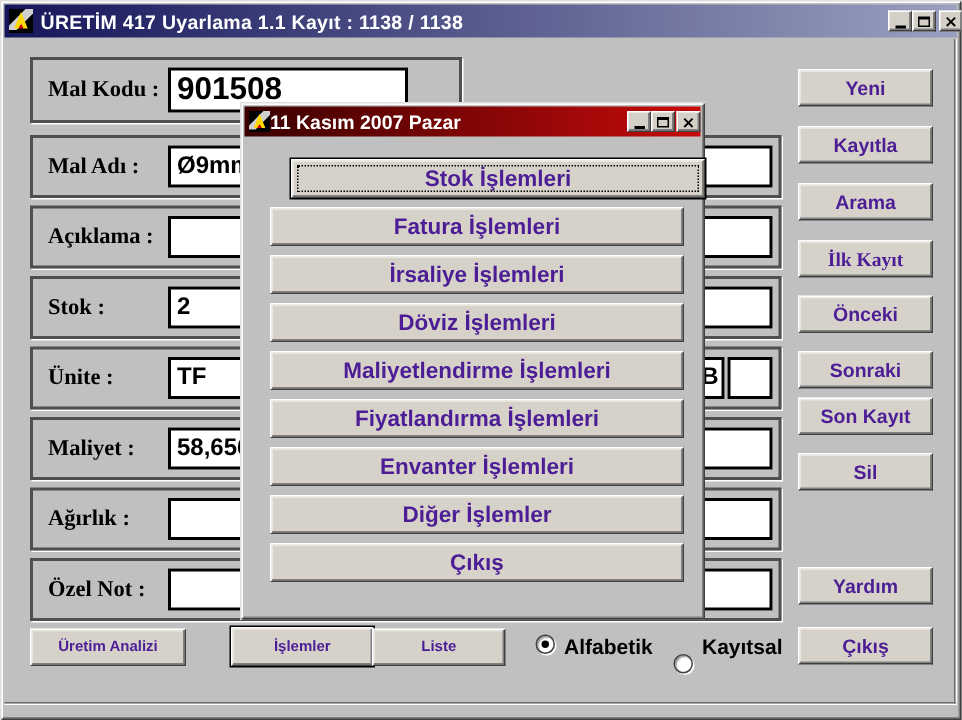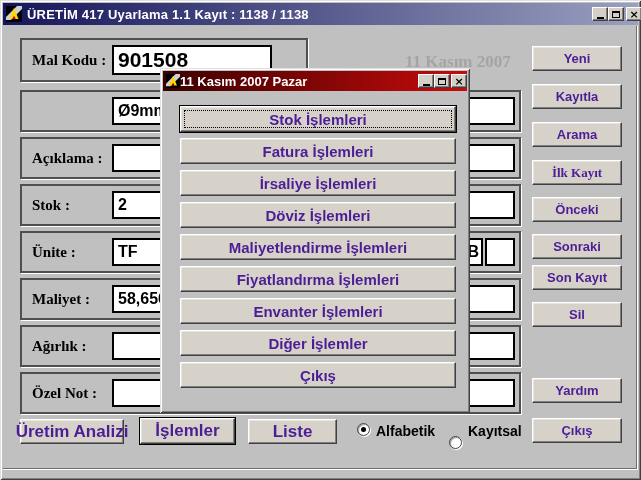--- a/index.html
+++ b/index.html
@@ -52,25 +52,25 @@
     font-family:"Liberation Serif",serif;font-weight:bold;font-size:17px;color:#a4a4a4;
     white-space:nowrap;
   }
   
   .btn{
     background:#d6d2ca;border:1px solid;border-color:#ffffff #404040 #404040 #ffffff;
     box-shadow:inset -1px -1px 0 #808080, inset 1px 1px 0 #e9e6e0;
     color:#4c1d95;font-weight:bold;display:flex;align-items:center;justify-content:center;
     white-space:nowrap;cursor:default;
   }
-  .btn-default{outline:1px solid #000;}
+  .btn-default{outline:1px solid #000;margin-left:14px;}
   .btn-focus::after{content:"";position:absolute;inset:3px;border:1px dotted #000;}
   .navbtn{font-size:13px;}
   .dlgbtn{font-size:15px;}
-  .botbtn{font-size:17px;}
+  .botbtn{font-size:10px;}
   
   #dialog{
     left:160px;top:68px;width:310px;height:345px;background:#c0c0c0;
     box-shadow: inset 1px 1px 0 #dfdfdf, inset -1px -1px 0 #404040,
                 inset 2px 2px 0 #ffffff, inset -2px -2px 0 #808080;
     z-index:10;
   }
   #dialog .dtitle{
     left:3px;top:3px;width:304px;height:20px;
     background:linear-gradient(to right,#3a0000,#c80b0b);
@@ -107,28 +107,28 @@
   <div class="abs winctl" style="left:592px;">
       <span class="glyph-min"></span>
     </div>
   <div class="abs winctl" style="left:608px;">
       <span class="glyph-max"></span>
     </div>
   <div class="abs winctl" style="left:626px;">
       <span class="glyph-x">×</span>
     </div>
 
-  <div class="abs watermark" style="left:405px;top:52px;">11 Kasım 2007</div>
 
   <div class="abs gbox" style="left:20px;top:38px;width:288px;height:44px;padding-left:36px;">
     <div class="abs flabel">Mal Kodu :</div>
     <div class="abs input big" style="left:90px;top:5px;width:160px;height:30px;">901508</div>
   </div>
 
   <div class="abs gbox" style="left:20px;top:90px;width:501px;height:42px;">
+    <div class="abs flabel">Mal Adı :</div>
     <div class="abs input" style="left:90px;top:5px;width:403px;height:28px;">Ø9mm</div>
   </div>
 
   <div class="abs gbox" style="left:20px;top:137px;width:501px;height:42px;">
     <div class="abs flabel">Açıklama :</div>
     <div class="abs input" style="left:90px;top:5px;width:403px;height:28px;"></div>
   </div>
 
   <div class="abs gbox" style="left:20px;top:184px;width:501px;height:42px;">
     <div class="abs flabel">Stok :</div>

